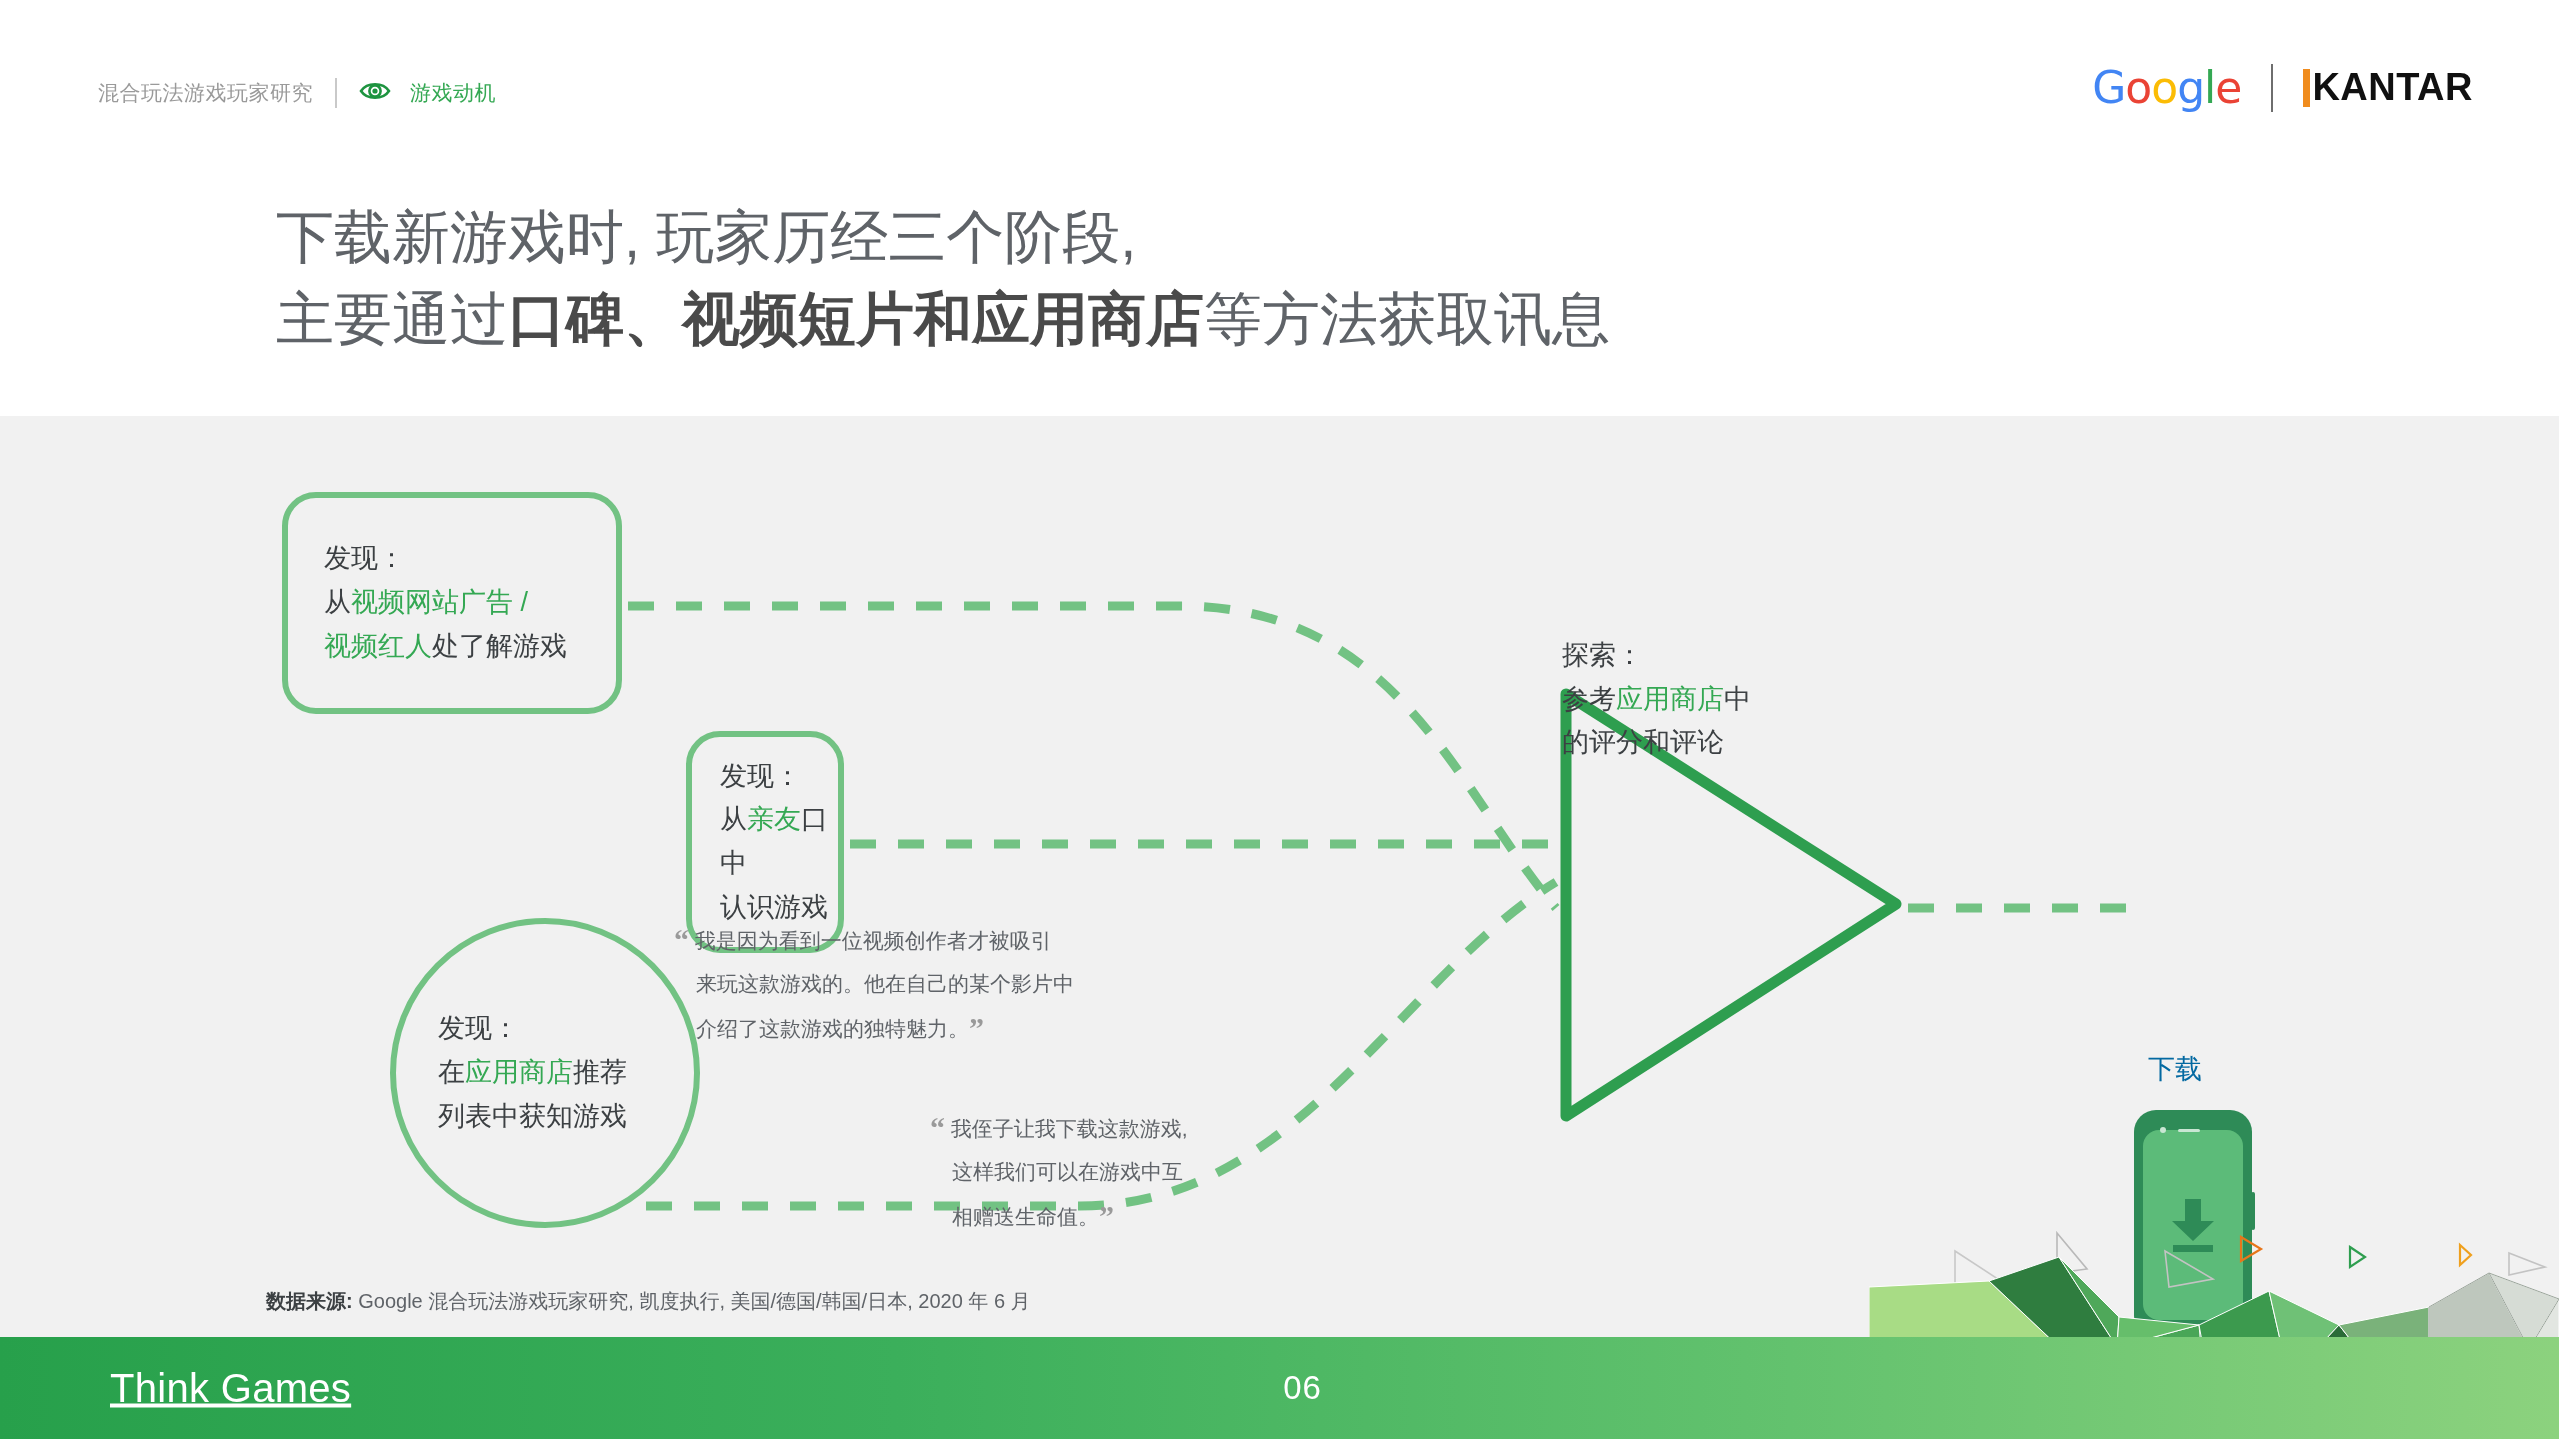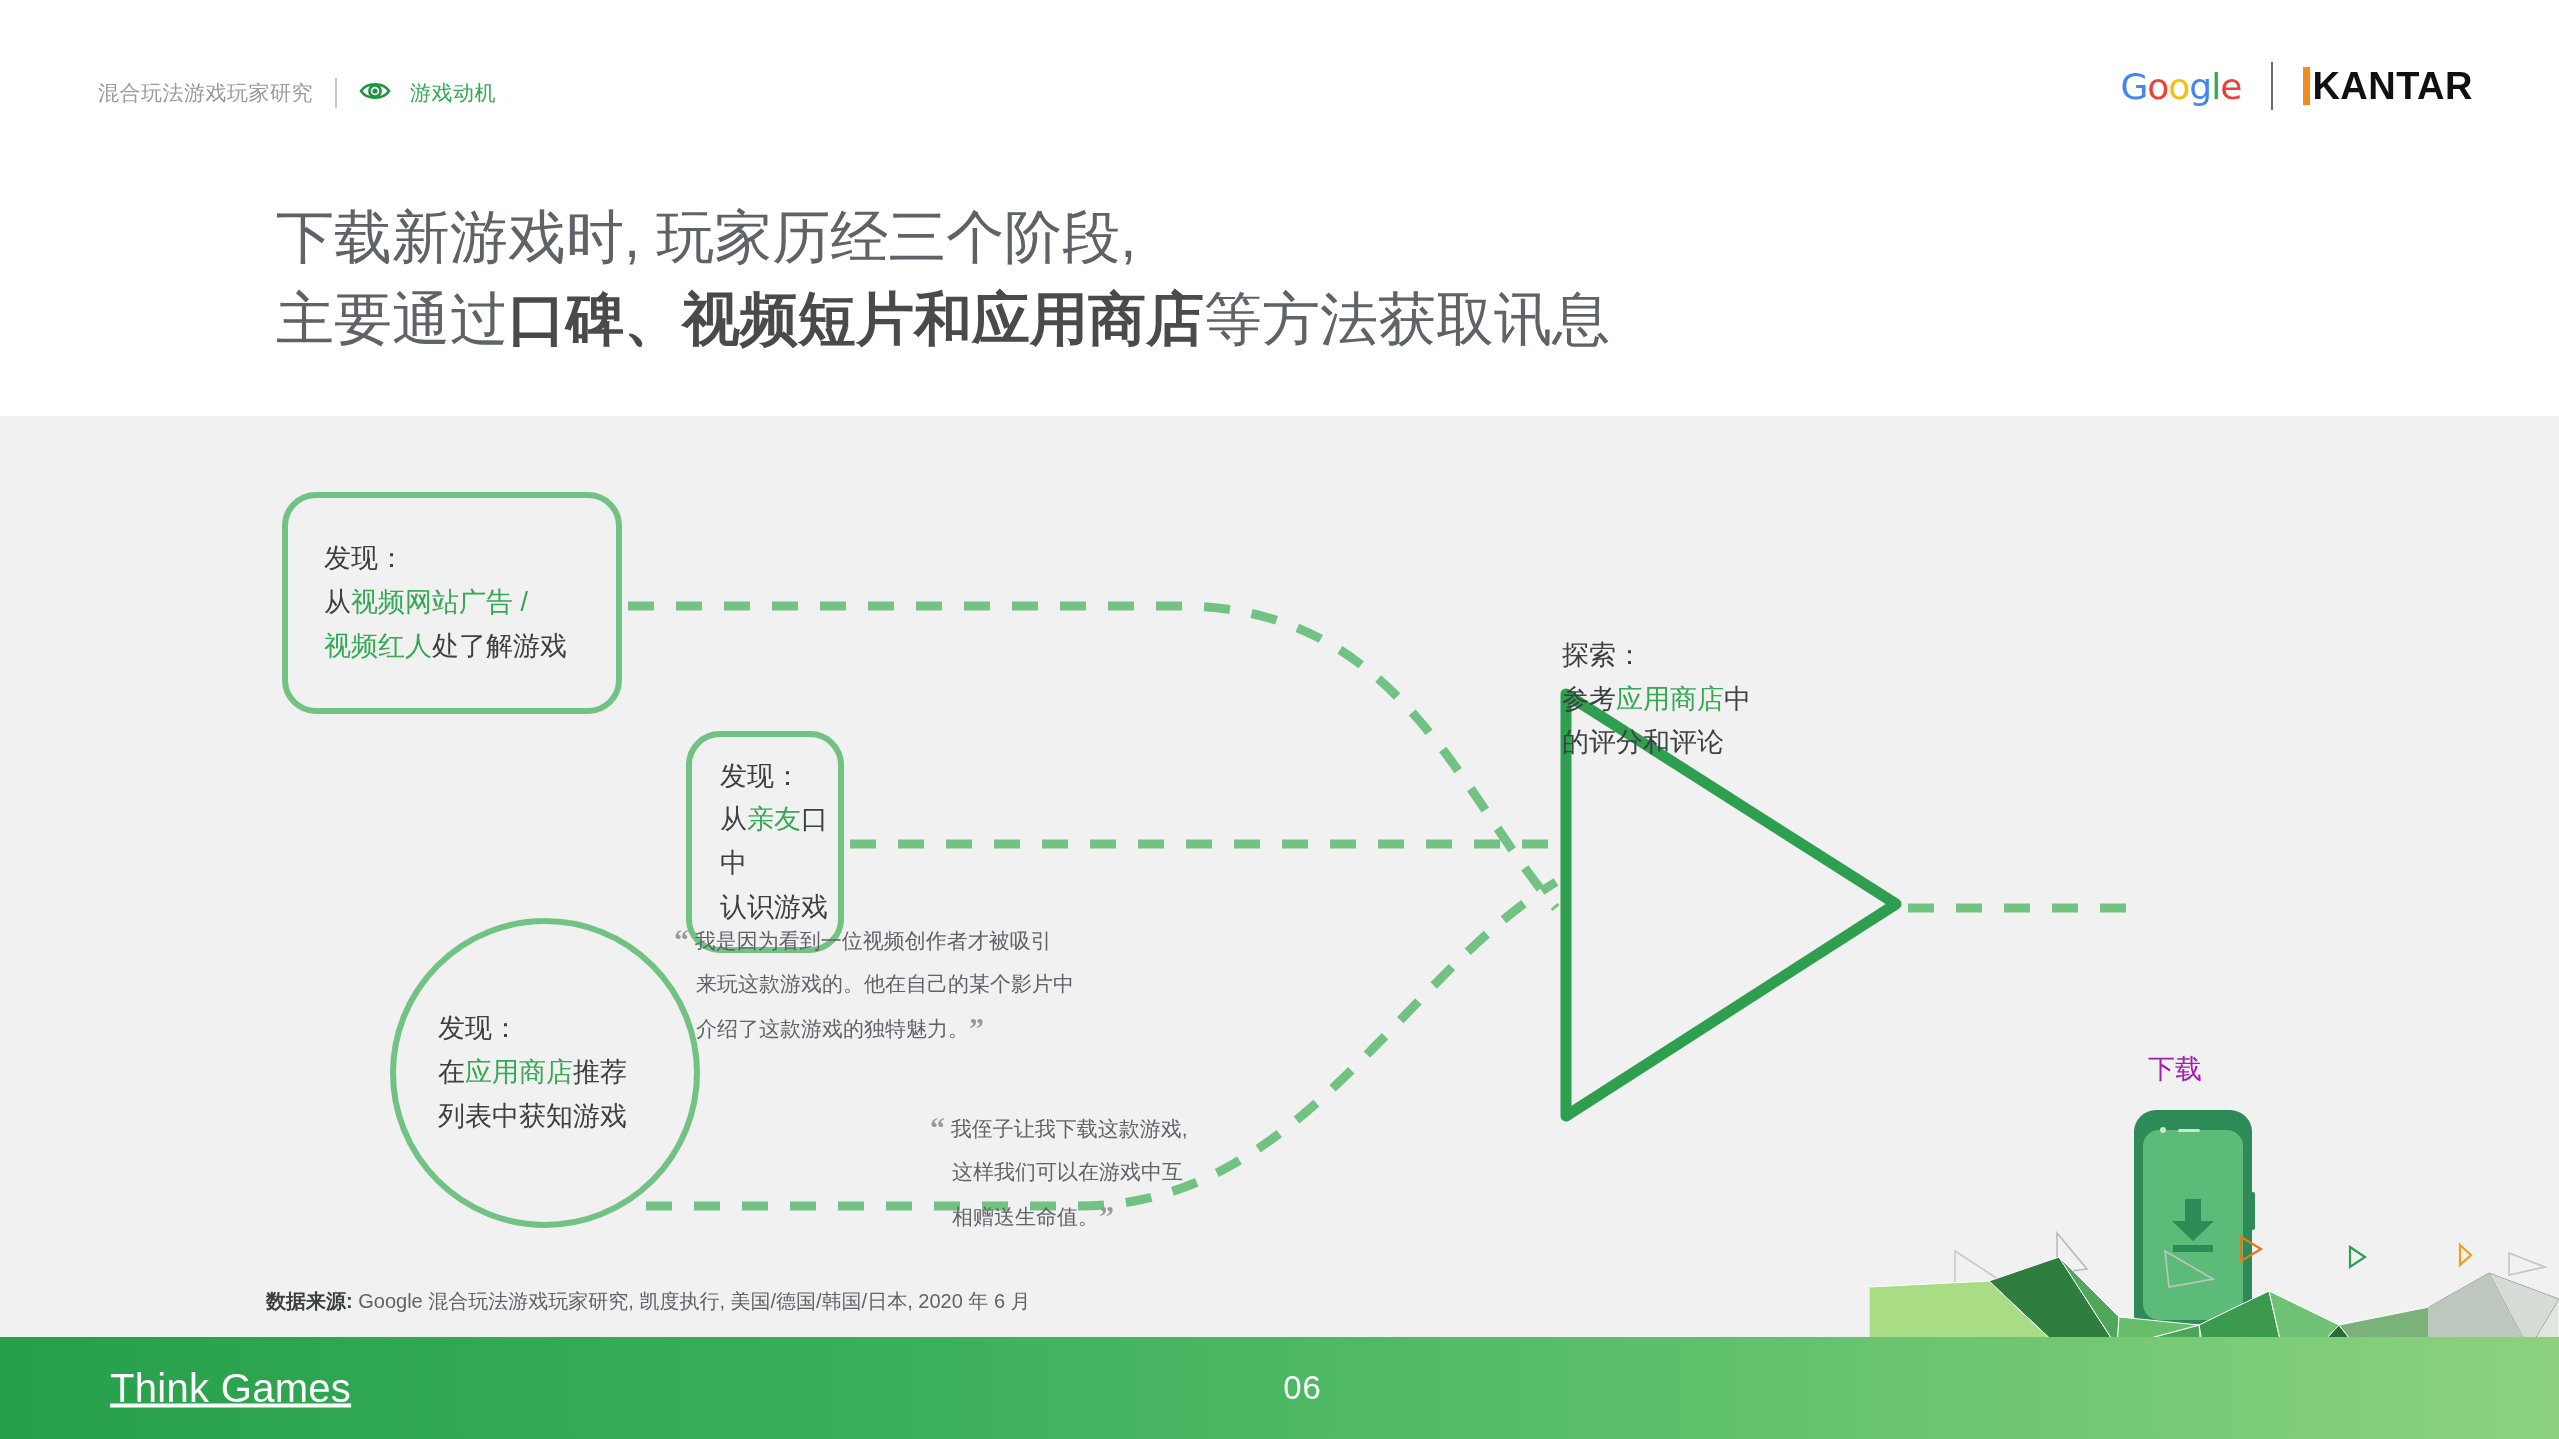--- a/index.html
+++ b/index.html
@@ -18,21 +18,21 @@
   }
   .hdr-study { font-size: 21px; color: #9a9a9a; letter-spacing: .5px; }
   .hdr-div { width: 2px; height: 30px; background: #c9c9c9; }
   .hdr-topic { display: flex; align-items: center; gap: 13px; }
   .hdr-topic-label { font-size: 21px; color: #34A853; letter-spacing: .5px; margin-left: 6px; }
 
   .hdr-right {
     position: absolute; right: 86px; top: 62px;
     display: flex; align-items: center; gap: 30px;
   }
-  .g-logo { font-size: 36px; letter-spacing: -1px; font-family: "DejaVu Sans", sans-serif; }
+  .g-logo { font-size: 44px; letter-spacing: -1px; font-family: "DejaVu Sans", sans-serif; }
   .g-logo span { font-weight: 400; }
   .g-b { color: #4285F4; } .g-r { color: #EA4335; }
   .g-y { color: #FBBC05; } .g-g { color: #34A853; }
   .hdr-right-div { width: 2px; height: 48px; background: #6e6e6e; }
   .kantar {
     font-size: 38px; font-weight: 700; color: #101010;
     letter-spacing: .5px; display: flex; align-items: center;
   }
   .kantar .kbar { display:inline-block; width:7px; height:38px; background:#F08C1E; margin-right:2px; }
 
@@ -85,21 +85,21 @@
   
   #node-explore {
     position: absolute; left: 1562px; top: 218px; width: 340px; height: 160px;
     z-index: 3;
   }
   #node-explore .node-txt { font-size: 27px; line-height: 1.62; }
 
   
   #download-label {
     position: absolute; left: 2148px; top: 635px;
-    font-size: 27px; color: #a21caf;
+    font-size: 27px; color: #0369a1;
   }
   #phone {
     position: absolute; left: 2134px; top: 694px; width: 118px; height: 228px;
     background: #2E8B57; border-radius: 22px; padding: 9px;
   }
   #phone .screen {
     width: 100%; height: 100%; background: #5CBB79; border-radius: 16px;
     margin-top: 11px; height: calc(100% - 20px);
     display: flex; align-items: center; justify-content: center;
   }

